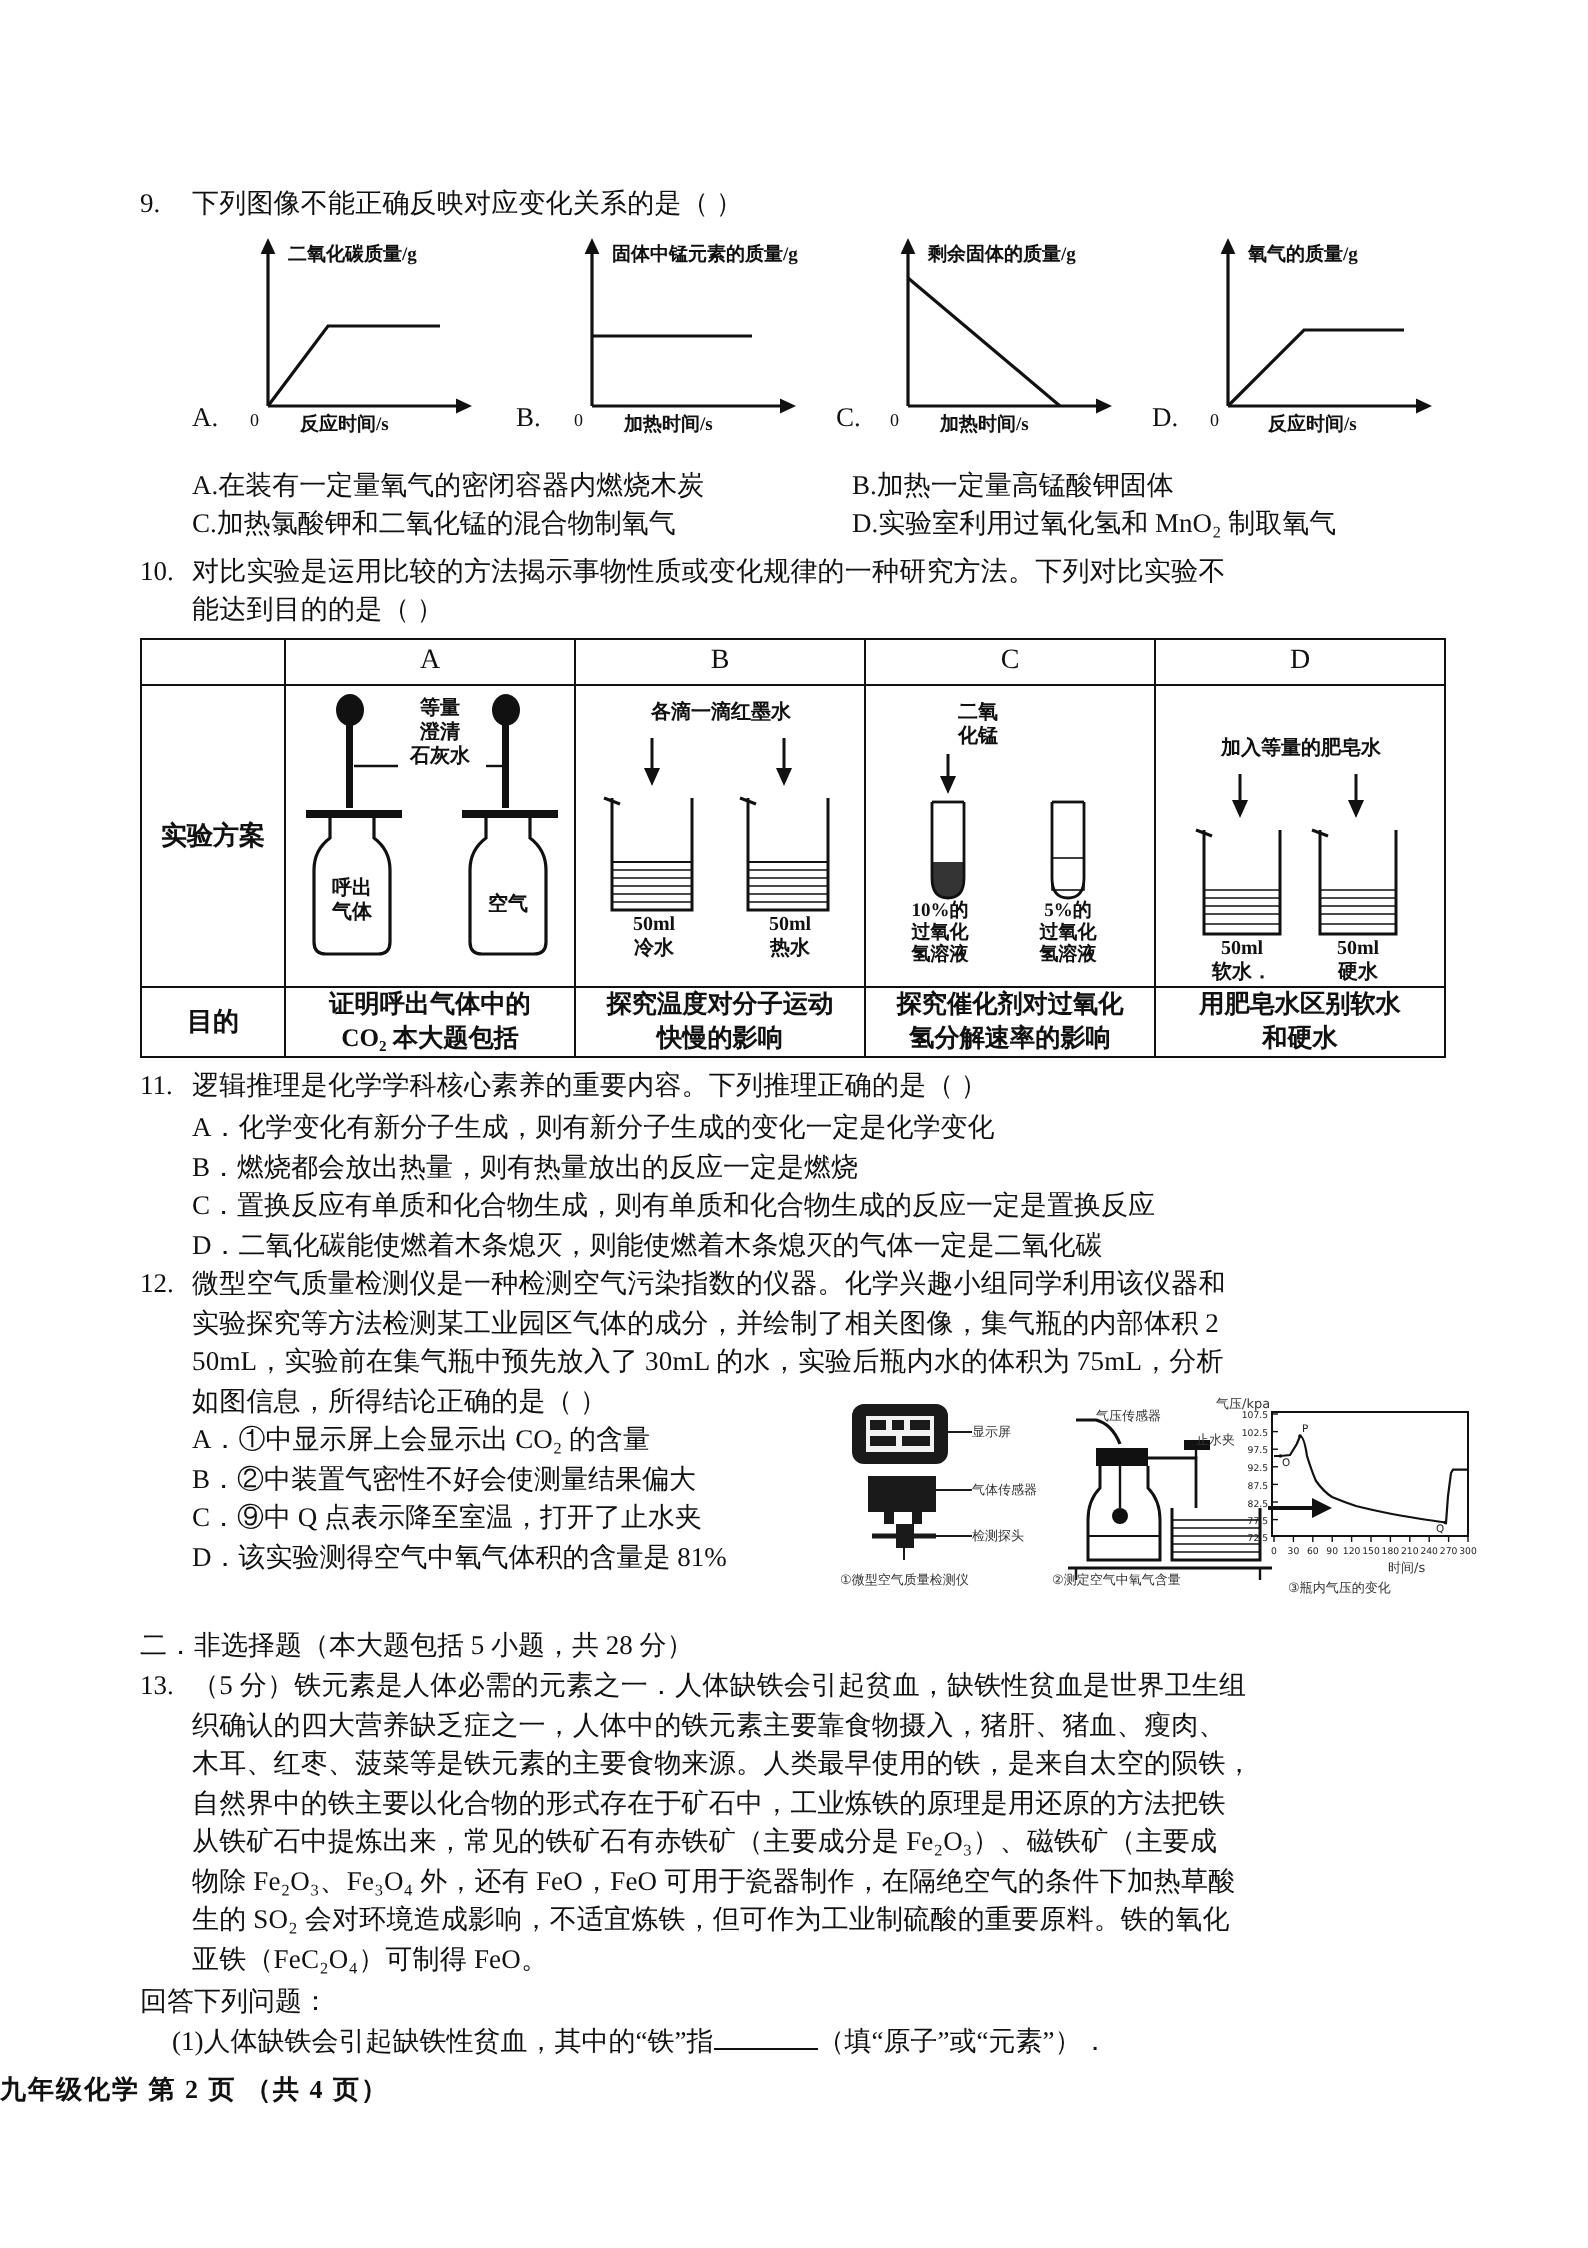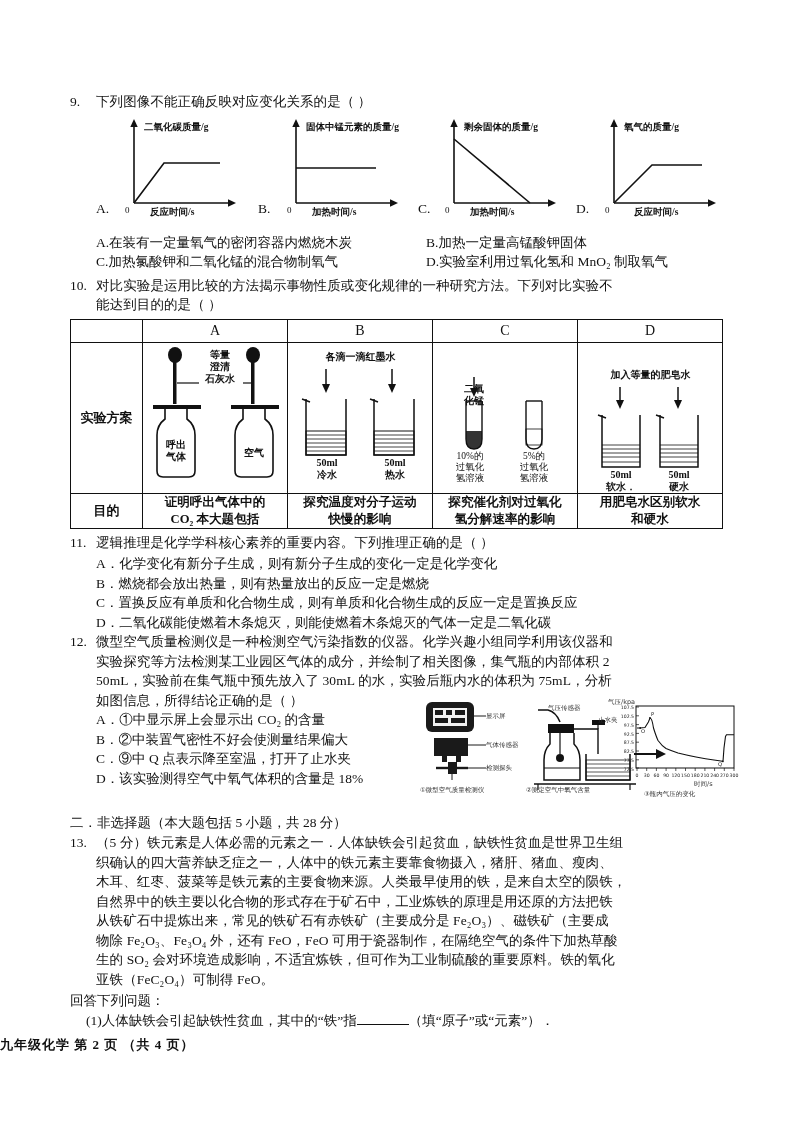--- a/index.html
+++ b/index.html
@@ -29,21 +29,21 @@
   .gxlab{position:absolute;font-size:9.5px;font-weight:bold;white-space:nowrap;}
 
   
   table.exp{border-collapse:collapse;width:652px;margin-top:4px;table-layout:fixed;}
   table.exp td{border:1px solid #111;padding:0;vertical-align:middle;text-align:center;}
   .col-hdr{height:22px;font-size:14px;font-family:"Liberation Serif",serif;}
   .rowlab{font-size:13px;font-weight:bold;width:72px;font-family:"DejaVu Sans",sans-serif;}
   .purpose{font-size:12.6px;line-height:17px;padding:4px 2px;font-weight:bold;}
   .scheme-cell{height:150px;position:relative;}
   .capt{font-size:10px;line-height:12px;font-weight:bold;text-align:center;}
-  .capt-sm{font-size:9.5px;line-height:11px;font-weight:normal;}
+  .capt-sm{font-size:9.5px;line-height:11px;font-weight:bold;}
 
   
   .fig12{position:relative;height:108px;margin:0;}
   .fig12 .cap{position:absolute;font-size:6.5px;white-space:nowrap;color:#333;font-family:"DejaVu Sans",sans-serif;}
   .fig12 .tick{font-size:4.6px;fill:#222;font-family:"DejaVu Sans",sans-serif;}
   .fig12 .axt{font-size:5.2px;fill:#222;font-family:"DejaVu Sans",sans-serif;}
 
   .section-head{font-size:13.5px;line-height:20px;margin-top:1px;}
   .para{font-size:13.5px;line-height:19.5px;}
   .footer{position:absolute;left:0;width:794px;
@@ -226,21 +226,21 @@
           </div>
           <div style="position:absolute;left:84px;top:114px;width:46px;text-align:center;" class="capt">
             <div>50ml</div>
             <div>热水</div>
           </div>
         </div>
       </td>
 
       <td class="scheme-cell">
         <div style="position:relative;width:145px;height:150px;">
-          <div style="position:absolute;left:16px;top:8px;width:50px;text-align:center;margin-top:32px;" class="capt">
+          <div style="position:absolute;left:16px;top:8px;width:50px;text-align:right;" class="capt">
             <div>二氧</div>
             <div>化锰</div>
           </div>
           <svg width="145" height="150" style="position:absolute;left:0;top:0;">
             <line x1="41" y1="34" x2="41" y2="48" stroke="#111" stroke-width="1.5"></line>
             <polygon points="41,54 37,45 45,45" fill="#111"></polygon>
 
             <path d="M33,58 L33,96 Q33,106 41,106 Q49,106 49,96 L49,58" fill="none" stroke="#111" stroke-width="1.4"></path>
             <path d="M33,88 L33,96 Q33,106 41,106 Q49,106 49,96 L49,88 Z" fill="#111" opacity="0.85"></path>
             <line x1="33" y1="58" x2="49" y2="58" stroke="#111" stroke-width="1.4"></line>
@@ -342,21 +342,21 @@
       <div>如图信息，所得结论正确的是（   ）</div>
     </div>
   </div>
 
   <div style="position:relative;height:100px;">
 
     <div style="position:absolute;left:0;top:-2px;width:350px;">
       <div class="opt">A．①中显示屏上会显示出 CO₂ 的含量</div>
       <div class="opt">B．②中装置气密性不好会使测量结果偏大</div>
       <div class="opt">C．⑨中 Q 点表示降至室温，打开了止水夹</div>
-      <div class="opt">D．该实验测得空气中氧气体积的含量是 18%</div>
+      <div class="opt">D．该实验测得空气中氧气体积的含量是 81%</div>
     </div>
 
     <div class="fig12" style="position:absolute;left:352px;top:-14px;width:310px;">
 
       <svg width="110" height="100" style="position:absolute;left:0;top:0;">
         <rect x="4" y="4" width="48" height="30" rx="6" fill="#1a1a1a"></rect>
         <rect x="11" y="10" width="34" height="18" fill="#f2f2f2"></rect>
         <g fill="#1a1a1a">
           <rect x="13" y="12" width="8" height="5"></rect>
               <rect x="24" y="12" width="6" height="5"></rect>

